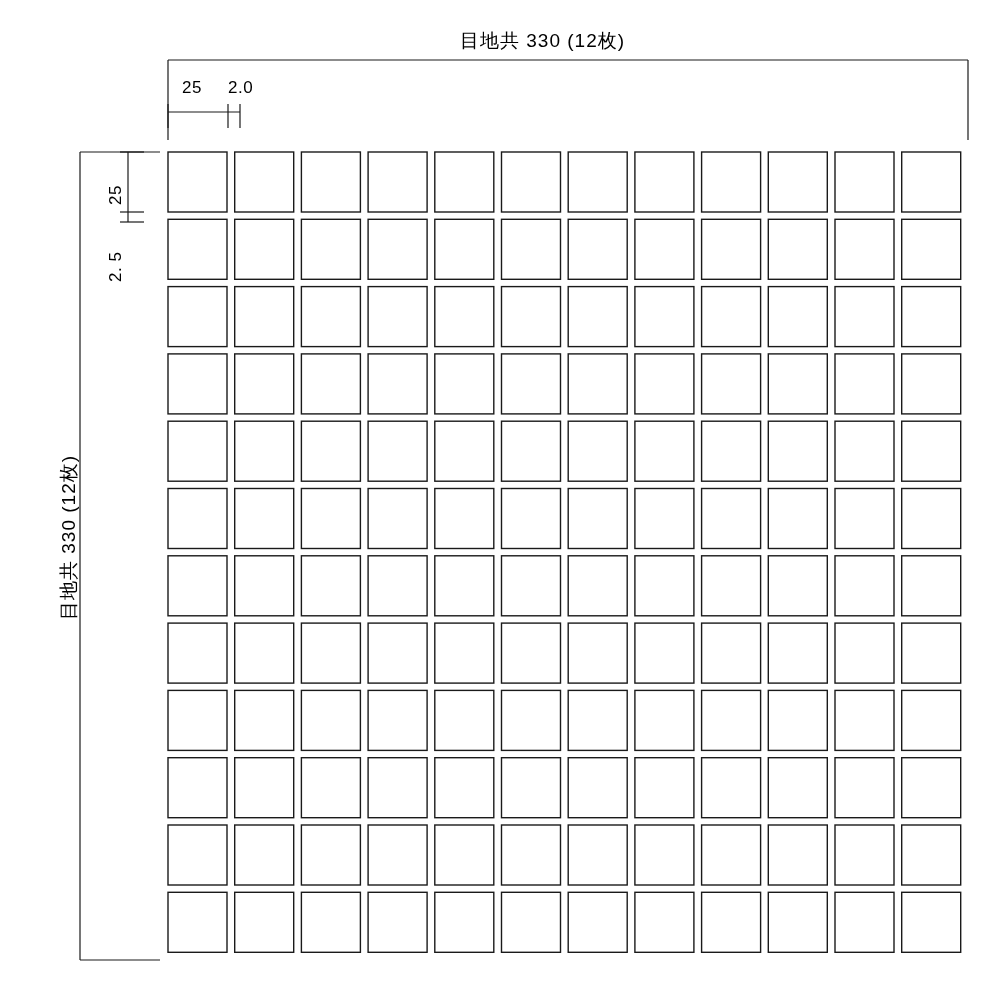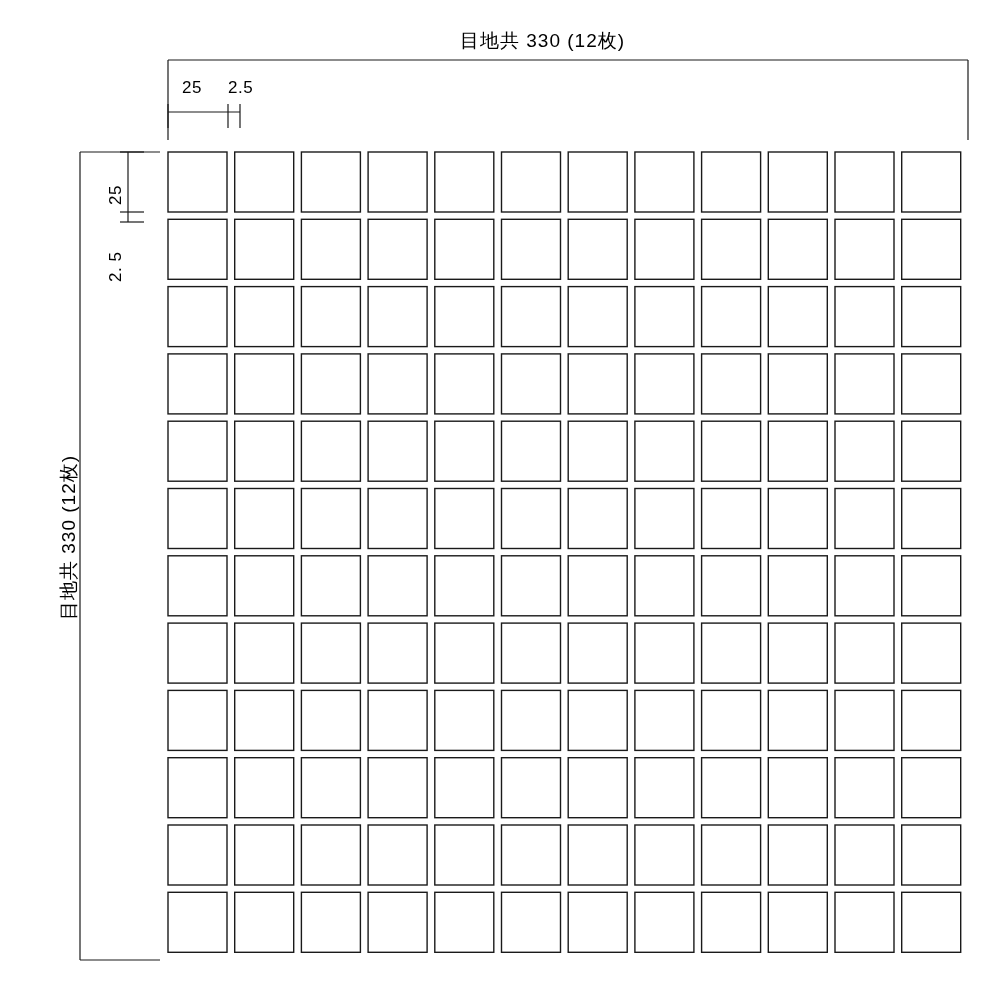--- a/index.html
+++ b/index.html
@@ -243,21 +243,21 @@
       <line x1="120" y1="152" x2="144" y2="152"></line>
       <line x1="120" y1="212" x2="144" y2="212"></line>
       <line x1="120" y1="222" x2="144" y2="222"></line>
     </g>
   </svg>
 
   <div class="lbl" id="top-dim-label">目地共 330 (12枚)</div>
 
   <div class="lbl lbl-small" id="dim-25-label">25</div>
 
-  <div class="lbl lbl-small" id="dim-25-gap-label">2.5</div>
+  <div class="lbl lbl-small" id="dim-25-gap-label">2.0</div>
 
   <div class="lbl" id="left-dim-label">目地共 330 (12枚)</div>
 
   <div class="lbl lbl-small vert" id="dim-25-v-label">25</div>
 
   <div class="lbl lbl-small vert" id="dim-25-gap-v-label">2. 5</div>
 
 </div>
 
 </body></html>

